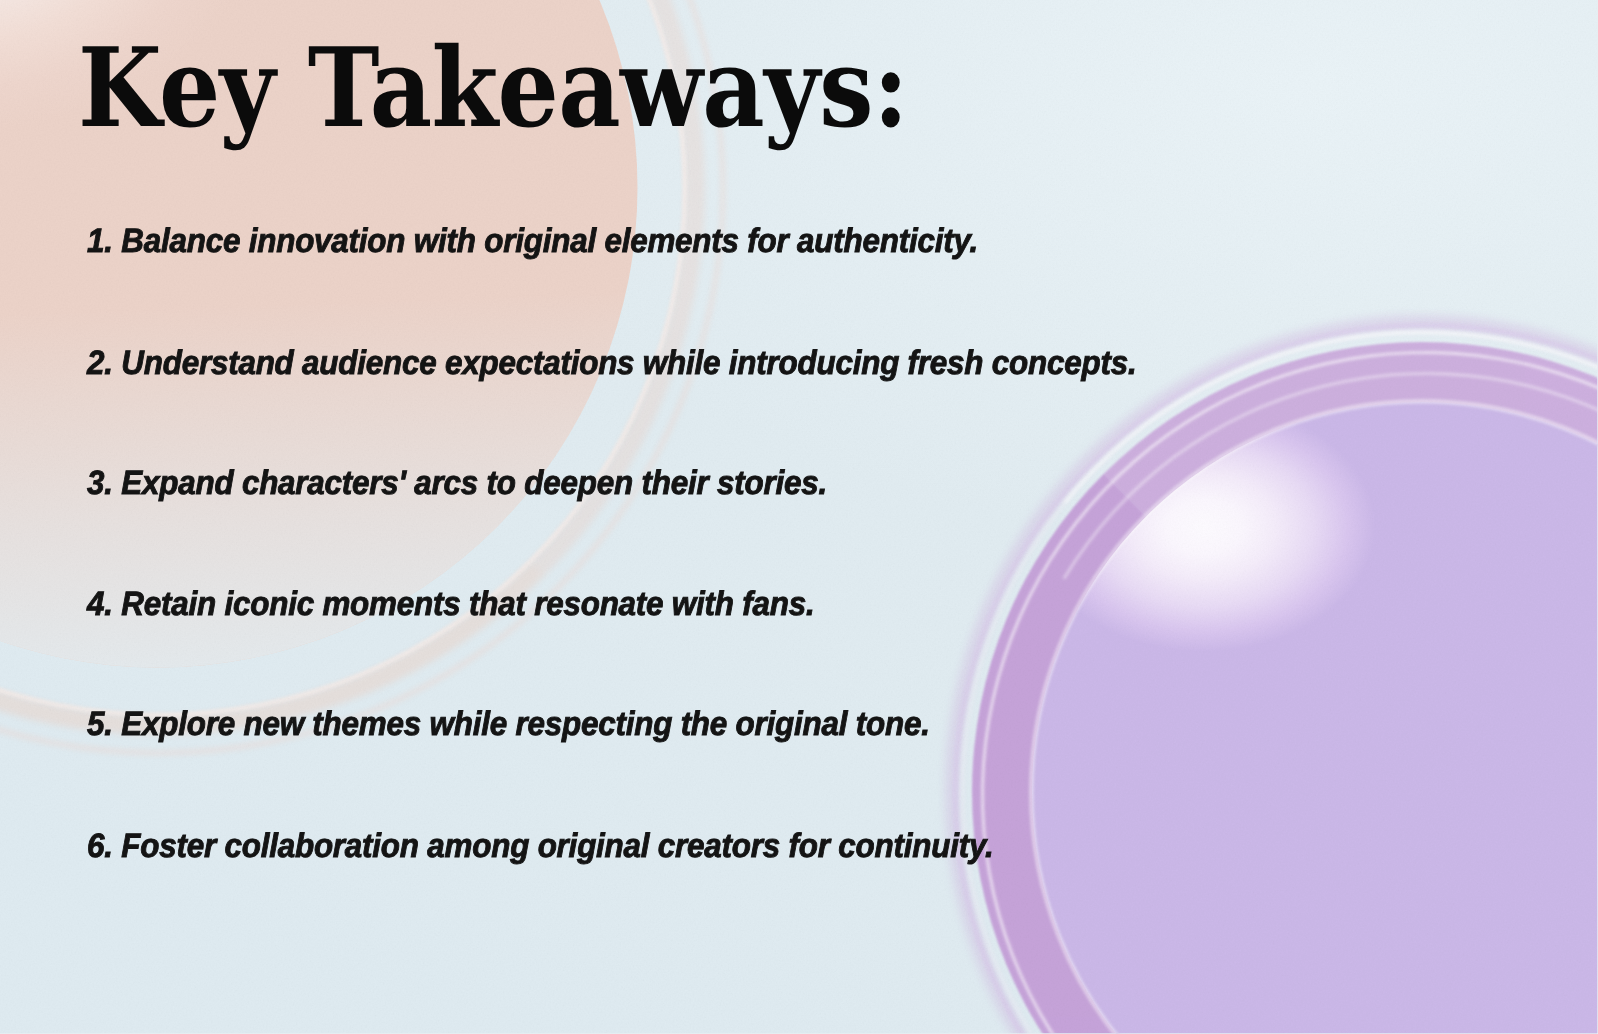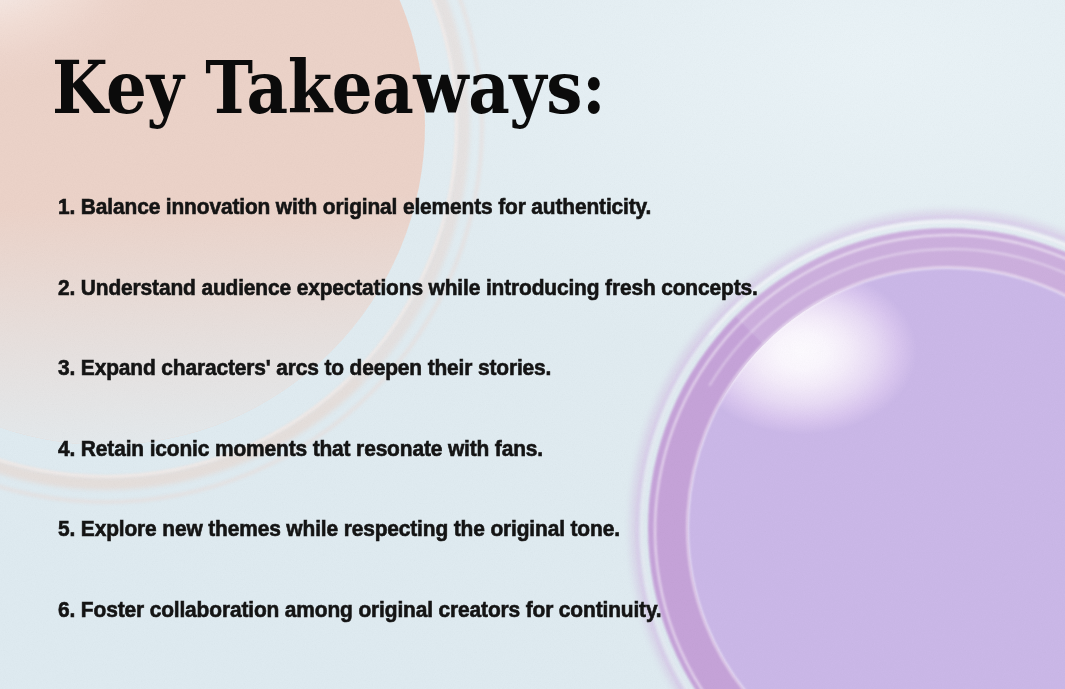--- a/index.html
+++ b/index.html
@@ -166,44 +166,44 @@
     inset:0;
     opacity:.5;
     mix-blend-mode:multiply;
   }
 
   
   #content{
     position:absolute;
     inset:0;
     padding:0;
-    margin-top:28px;
   }
 
   #title{
     position:absolute;
     left:52px;
     top:22px;
     font-family:"DejaVu Serif", serif;
     font-weight:700;
     font-size:73px;
     line-height:1.03;
     letter-spacing:-0.5px;
     color:#0b0b0b;
     transform:scaleX(0.88);
     transform-origin:left top;
     white-space:nowrap;
   }
 
   #takeaway-list{
     position:absolute;
     left:58px;
-    top:168px;
+    top:150px;
     width:900px;
     list-style:none;
+    font-style:italic;
   }
   .takeaway-item{
     display:block;
     font-family:"Liberation Sans", sans-serif;
     font-weight:700;
     font-size:22.5px;
     line-height:1;
     letter-spacing:-0.15px;
     color:#141414;
     margin-bottom:58px;

